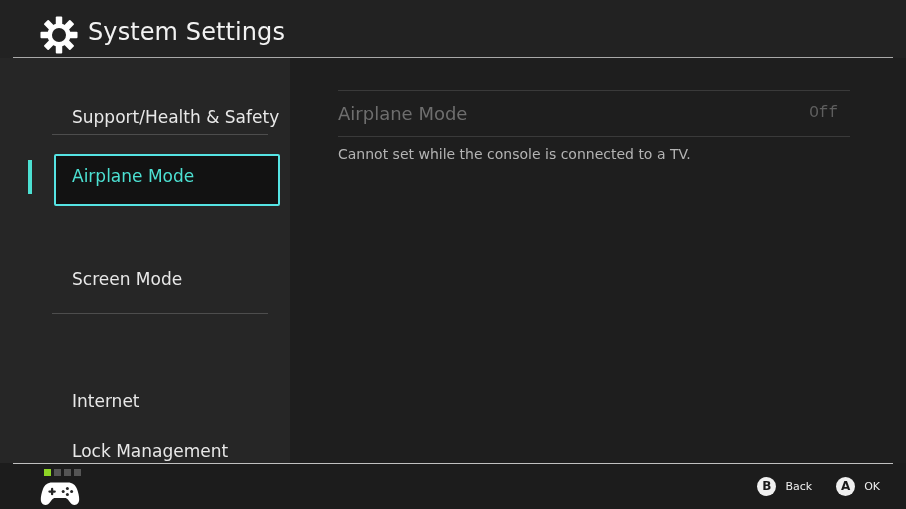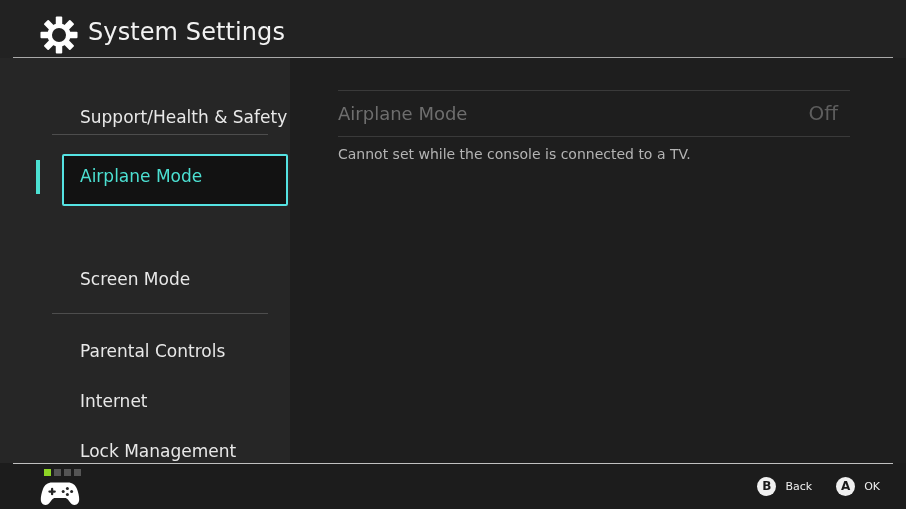--- a/index.html
+++ b/index.html
@@ -38,21 +38,21 @@
     background:#a9a9a9;
   }
 
   
   .sidebar {
     position:absolute; left:0; top:58px;
     width:290px; height:405px;
     background:#262626;
   }
   .nav-item {
-    position:absolute; left:16px;
+    position:absolute; left:8px;
     width:290px; height:50px;
   }
   .nav-label {
     position:absolute; left:64px; top:50%;
     transform:translateY(-50%);
     font-size:17px; color:#e8e8e8;
     white-space:nowrap;
     font-weight:400;
   }
   .nav-divider {
@@ -95,22 +95,23 @@
   }
   .setting-name {
     position:absolute; left:0; top:50%;
     transform:translateY(-50%);
     font-size:18px; color:#6e6e6e;
     white-space:nowrap;
   }
   .setting-value {
     position:absolute; right:12px; top:50%;
     transform:translateY(-50%);
-    font-size:20px; color:#5e5e5e;
-    white-space:nowrap;
+    font-size:16px; color:#5e5e5e;
+    white-space:nowrap;
+    font-family:Liberation Mono, monospace;
   }
   .setting-note {
     position:absolute; left:48px; top:88px;
     font-size:14px; color:#b4b4b4;
     white-space:nowrap;
   }
 
   
   .footer {
     position:absolute; left:0; top:463px;
@@ -191,23 +192,20 @@
       <span class="sel-box"></span>
       <span class="sel-bar"></span>
       <span class="nav-label">Airplane Mode</span>
     </div>
 
 
     <div class="nav-item" style="top:196px">
       <span class="nav-label">Screen Mode</span>
     </div>
 
-    <div class="nav-item" style="top:268px">
-      <span class="nav-label">Parental Controls</span>
-    </div>
 
     <div class="nav-item" style="top:318px">
       <span class="nav-label">Internet</span>
     </div>
 
     <div class="nav-item" style="top:368px">
       <span class="nav-label">Lock Management</span>
     </div>
 
   </div>

